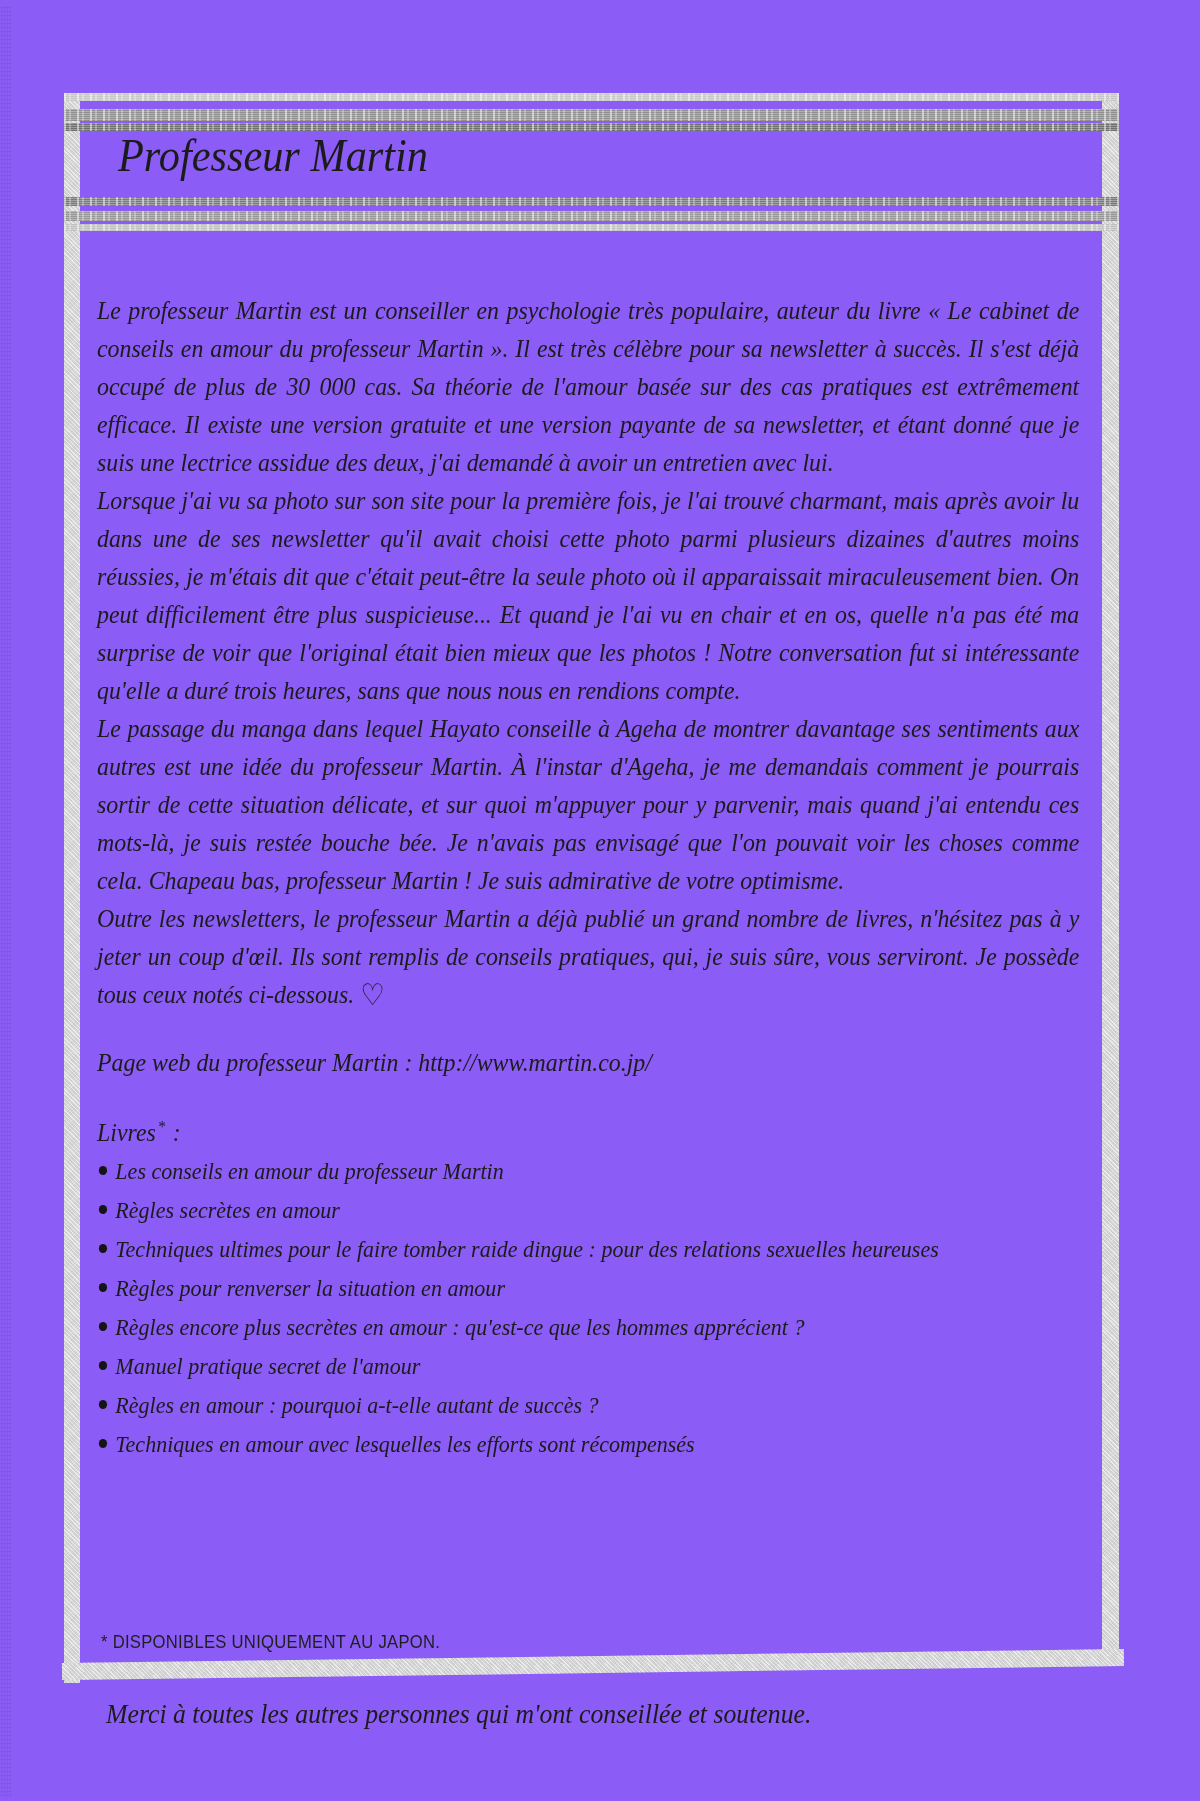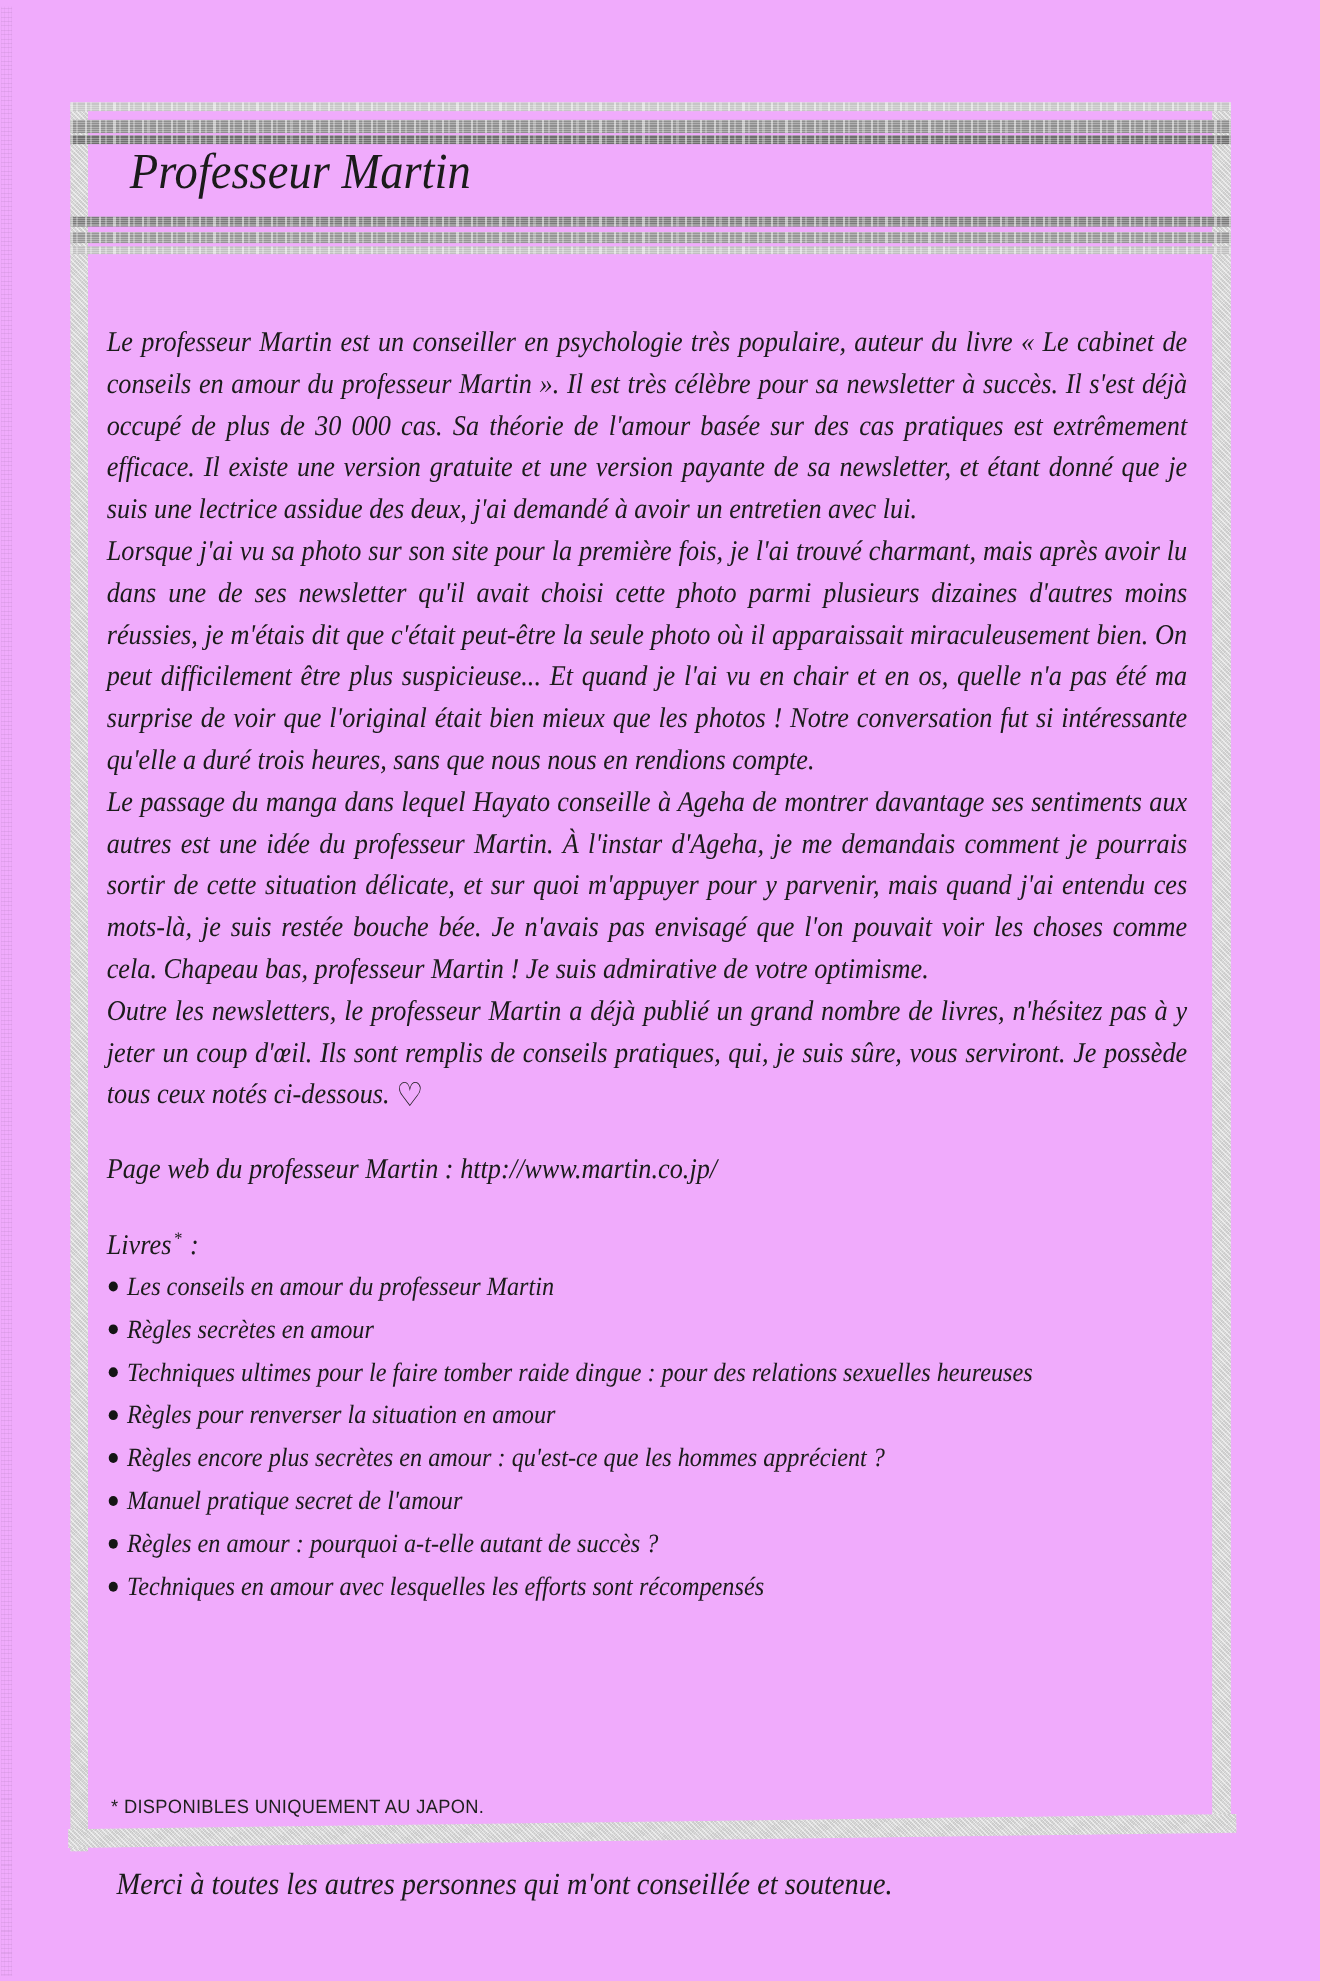--- a/index.html
+++ b/index.html
@@ -1,17 +1,17 @@
 <!DOCTYPE html>
 <html><head>
 <meta charset="utf-8">
 <style>
   html,body { margin:0; padding:0; background:#ffffff; }
   .sheet {
-    position:relative; width:1200px; height:1801px; background:#f0abfc;
+    position:relative; width:1200px; height:1801px; background:#8b5cf6;
     overflow:hidden; font-family:"Liberation Serif", serif; color:#1b1b1b;
   }
   
   .scan-noise {
     position:absolute; left:1px; top:6px; width:10px; height:1790px;
     background:
       repeating-linear-gradient(0deg, rgba(0,0,0,.10) 0 1px, transparent 1px 4px),
       repeating-linear-gradient(90deg, rgba(0,0,0,.06) 0 1px, transparent 1px 3px);
     opacity:.55;
   }

